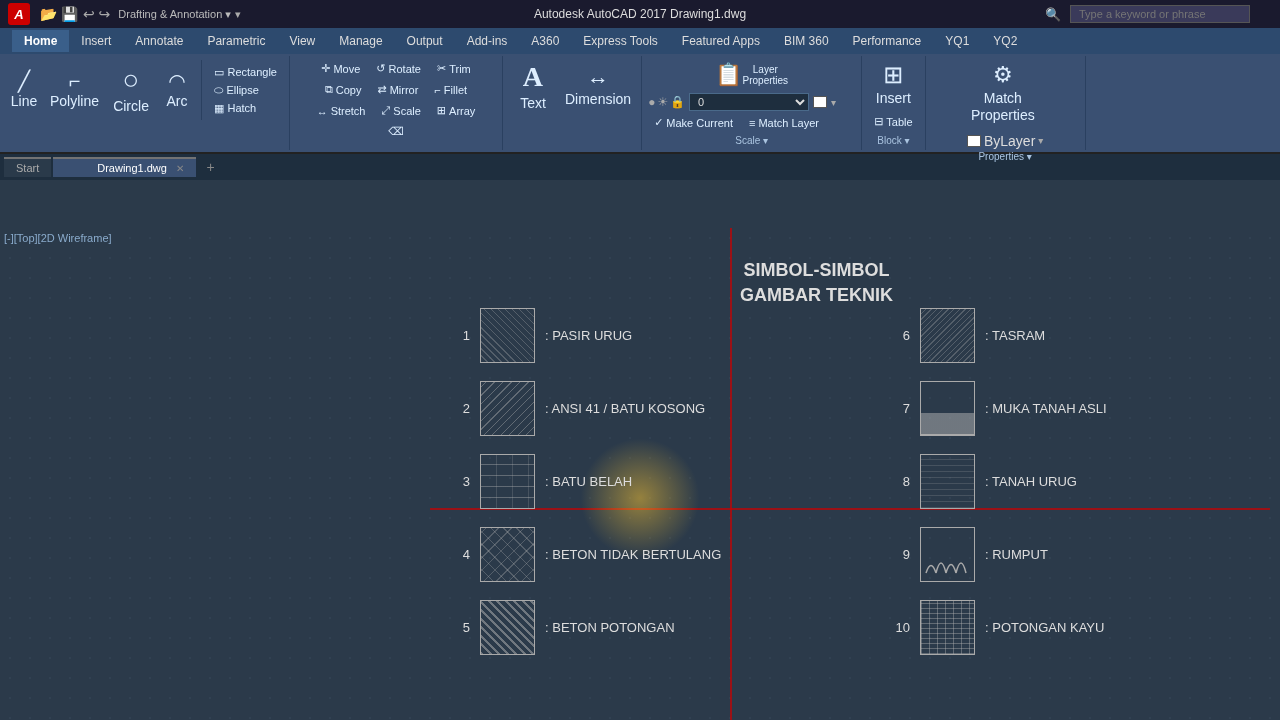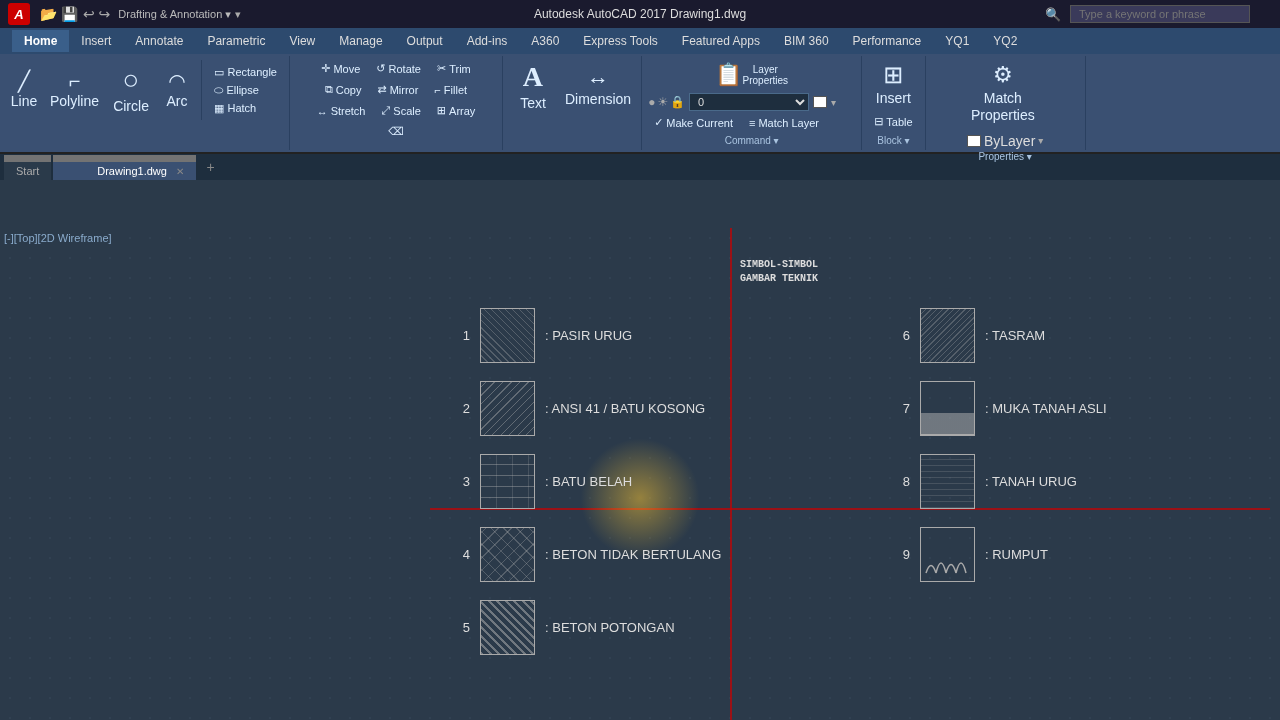--- a/index.html
+++ b/index.html
@@ -173,21 +173,21 @@
       display: flex;
       align-items: center;
       padding-left: 4px;
       gap: 2px;
     }
     .file-tab {
       padding: 3px 12px;
       font-size: 11px;
       color: #aaa;
       background: #2a3a4a;
-      border-top: 7px solid #737373;
+      border-top: 2px solid #737373;
       cursor: pointer;
     }
     .file-tab.active {
       background: #3a5072;
       color: white;
       padding-left: 44px;
     }
     .file-tab .close { margin-left: 6px; font-size: 10px; color: #888; }
 
     
@@ -226,24 +226,23 @@
       text-shadow: 3px 3px 0 #c8a000, -1px -1px 0 #c8a000;
       font-family: Arial Black, Arial, sans-serif;
       letter-spacing: -1px;
     }
     .drawing-title {
       position: absolute;
       top: 30px;
       left: 740px;
       text-align: center;
       color: #ddd;
-      font-size: 10px;
+      font-size: 18px;
       font-weight: bold;
       line-height: 1.4;
-      font-family: Liberation Mono, monospace;
     }
 
     
     .symbol-table {
       position: absolute;
       top: 80px;
       left: 430px;
       width: 840px;
     }
     .symbol-row {
@@ -461,21 +460,21 @@
           <option>0</option>
         </select>
         <span style="background:#fff;width:14px;height:12px;display:inline-block;border:1px solid #555;"></span>
         <span style="color:#aaa;font-size:10px;cursor:pointer;">▾</span>
       </div>
       <div style="display:flex;gap:4px;">
         <div class="ribbon-btn-sm"><span>✓</span>Make Current</div>
         <div class="ribbon-btn-sm"><span>≡</span>Match Layer</div>
       </div>
     </div>
-    <div class="ribbon-group-label">Command ▾</div>
+    <div class="ribbon-group-label">Scale ▾</div>
   </div>
 
   <div class="ribbon-group">
     <div class="ribbon-group-content">
       <div class="ribbon-btn" style="min-width:48px;">
         <div style="font-size:24px;line-height:1.1;">⊞</div>
         <div class="ribbon-btn-text">Insert</div>
       </div>
     </div>
     <div class="ribbon-btn-sm" style="margin-top:4px;">
@@ -588,20 +587,25 @@
         </div>
         <div class="symbol-row">
           <div class="symbol-number">9</div>
           <div class="symbol-box" style="background:transparent;">
             <svg width="55" height="55" viewBox="0 0 55 55">
               <path d="M5,45 Q10,30 15,45 M15,45 Q20,25 25,45 M25,45 Q30,28 35,45 M35,45 Q40,25 45,45" stroke="#aaa" fill="none" stroke-width="1.5"></path>
             </svg>
           </div>
           <div class="symbol-label">: RUMPUT</div>
         </div>
+        <div class="symbol-row">
+          <div class="symbol-number">10</div>
+          <div class="symbol-box" style="background:repeating-linear-gradient(0deg, rgba(180,180,180,0.4) 0, rgba(180,180,180,0.4) 1px, transparent 1px, transparent 5px), repeating-linear-gradient(90deg, rgba(180,180,180,0.4) 0, rgba(180,180,180,0.4) 1px, transparent 1px, transparent 8px);"></div>
+          <div class="symbol-label">: POTONGAN KAYU</div>
+        </div>
       </div>
     </div>
   </div>
 
 
 </div>
 
 <div class="command-bar">
   <span style="color:#8aabcc;">Command:</span>
   <input type="text" style="background: transparent; border: none; color: rgb(221, 221, 221); font-size: 11px; outline: none; flex: 1 1 0%;" value="">

